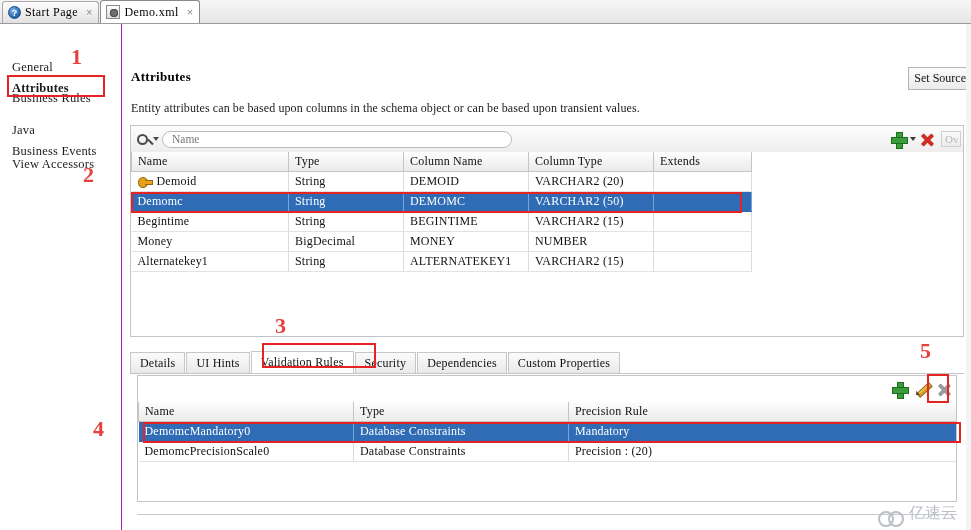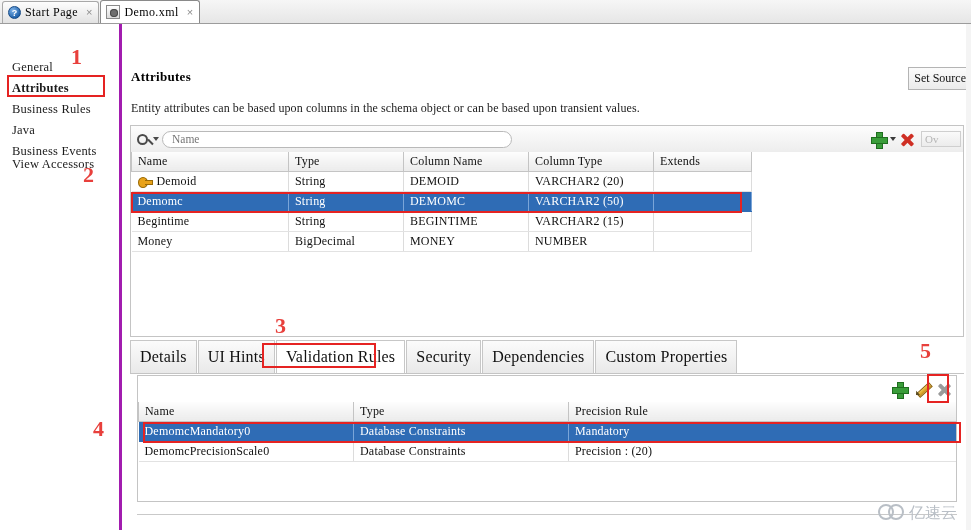--- a/index.html
+++ b/index.html
@@ -53,21 +53,21 @@
   }
   .icon-xmlfile:after{
     content:"";position:absolute;left:3px;top:3px;width:8px;height:8px;
     border-radius:50%;background:#6f6f6f;
     box-shadow:0 0 0 1px #4a4a4a inset;
   }
 
   
   .leftnav{
     position:absolute; left:0; top:24px; width:122px; height:506px;
-    background:#ffffff; border-right:3px solid #a21caf;
+    background:#ffffff; border-right:1px solid #a21caf;
   }
   .navitem{
     position:absolute; left:12px; font-size:12.5px; color:#1b1b1b;
     white-space:nowrap; letter-spacing:.2px;
   }
   .navitem.sel{ font-weight:bold; }
 
   
   .content{
     position:absolute; left:123px; top:25px; width:848px; height:505px;
@@ -134,21 +134,21 @@
   .ic-x:before,.ic-x:after{
     content:""; position:absolute; left:0; top:6px; width:15px;height:4px;
     background:#cf2f24; border-radius:1px;
   }
   .ic-x:before{ transform:rotate(45deg); }
   .ic-x:after{ transform:rotate(-45deg); }
   .ic-x.grey:before,.ic-x.grey:after{ background:#9a9a9a; }
   .ov-btn{
     font-size:11px; color:#b6b6b6; border:1px solid #cfcfcf;
     background:linear-gradient(#fafafa,#ececec);
-    padding:1px 3px; margin-left:2px; overflow:hidden; width:40px;
+    padding:1px 3px; margin-left:2px; overflow:hidden; width:20px;
     white-space:nowrap;
   }
 
   
   .tbl{ border-collapse:collapse; table-layout:fixed; width:100%; font-size:12px; }
   .tbl th{
     background:linear-gradient(#fdfdfd,#ebebeb);
     border:1px solid #c4c4c4; border-top:none;
     font-weight:normal; text-align:left; padding:2px 6px; height:19px;
     color:#111; letter-spacing:.2px;
@@ -182,21 +182,21 @@
   }
   .attr-body{ width:612px; }
 
   
   .btabs{
     position:absolute; left:7px; top:327px; width:834px; height:22px;
     display:flex; align-items:flex-end;
     border-bottom:1px solid #c4c4c4;
   }
   .btab{
-    height:21px; padding:16px 9px; font-size:16px; color:#111;
+    height:21px; padding:4px 9px; font-size:12px; color:#111;
     display:flex;align-items:center;
     border:1px solid #c7c7c7; border-bottom:none; margin-right:1px;
     background:linear-gradient(#fbfbfb,#e9e9e9);
     letter-spacing:.2px; position:relative;
   }
   .btab.active{ background:#ffffff; height:22px; }
 
   
   .vtoolbar{
     position:absolute; left:14px; top:350px; width:820px; height:27px;
@@ -230,21 +230,21 @@
   
   .anno-box{ position:absolute; border:2px solid #e52322; pointer-events:none; }
   .anno-num{
     position:absolute; color:#e8403c; font-size:22px; font-weight:bold;
     font-family:"Liberation Serif", serif; pointer-events:none;
   }
 
   
   .watermark{
     position:absolute; right:14px; bottom:6px;
-    display:flex; align-items:flex-start; gap:5px;
+    display:flex; align-items:flex-end; gap:5px;
     color:#b9bfc6; font-size:16px;
     font-family:"DejaVu Sans", sans-serif;
   }
   .wm-cloud{
     width:26px;height:14px;position:relative;
   }
   .wm-cloud:before{
     content:""; position:absolute; left:0; top:1px; width:12px;height:12px;
     border:2px solid #b9bfc6; border-radius:50%;
   }
@@ -271,21 +271,21 @@
     <div class="etab active">
       <span class="icon-xmlfile"></span>
       <span class="tablabel">Demo.xml</span>
       <span class="tabclose">×</span>
     </div>
   </div>
 
   <div class="leftnav">
     <div class="navitem" style="top:36px">General</div>
     <div class="navitem sel" style="top:57px">Attributes</div>
-    <div class="navitem" style="top:78px">Business Rules</div>
+    <div class="navitem" style="top:67px">Business Rules</div>
     <div class="navitem" style="top:99px">Java</div>
     <div class="navitem" style="top:120px">Business Events</div>
     <div class="navitem" style="top:133px">View Accessors</div>
   </div>
 
   <div class="content">
 
     <div class="panel-title">Attributes</div>
     <div class="panel-desc">Entity attributes can be based upon columns in the schema object or can be based upon transient values.</div>
     <div class="setsource">Set Source</div>
@@ -350,20 +350,27 @@
             <td>VARCHAR2 (15)</td>
             <td></td>
           </tr>
           <tr>
             <td>Money</td>
             <td>BigDecimal</td>
             <td>MONEY</td>
             <td>NUMBER</td>
             <td></td>
           </tr>
+          <tr>
+            <td>Alternatekey1</td>
+            <td>String</td>
+            <td>ALTERNATEKEY1</td>
+            <td>VARCHAR2 (15)</td>
+            <td></td>
+          </tr>
         </tbody>
       </table>
     </div>
 
     <div class="btabs">
       <div class="btab">Details</div>
       <div class="btab">UI Hints</div>
       <div class="btab active">Validation Rules</div>
       <div class="btab">Security</div>
       <div class="btab">Dependencies</div>

